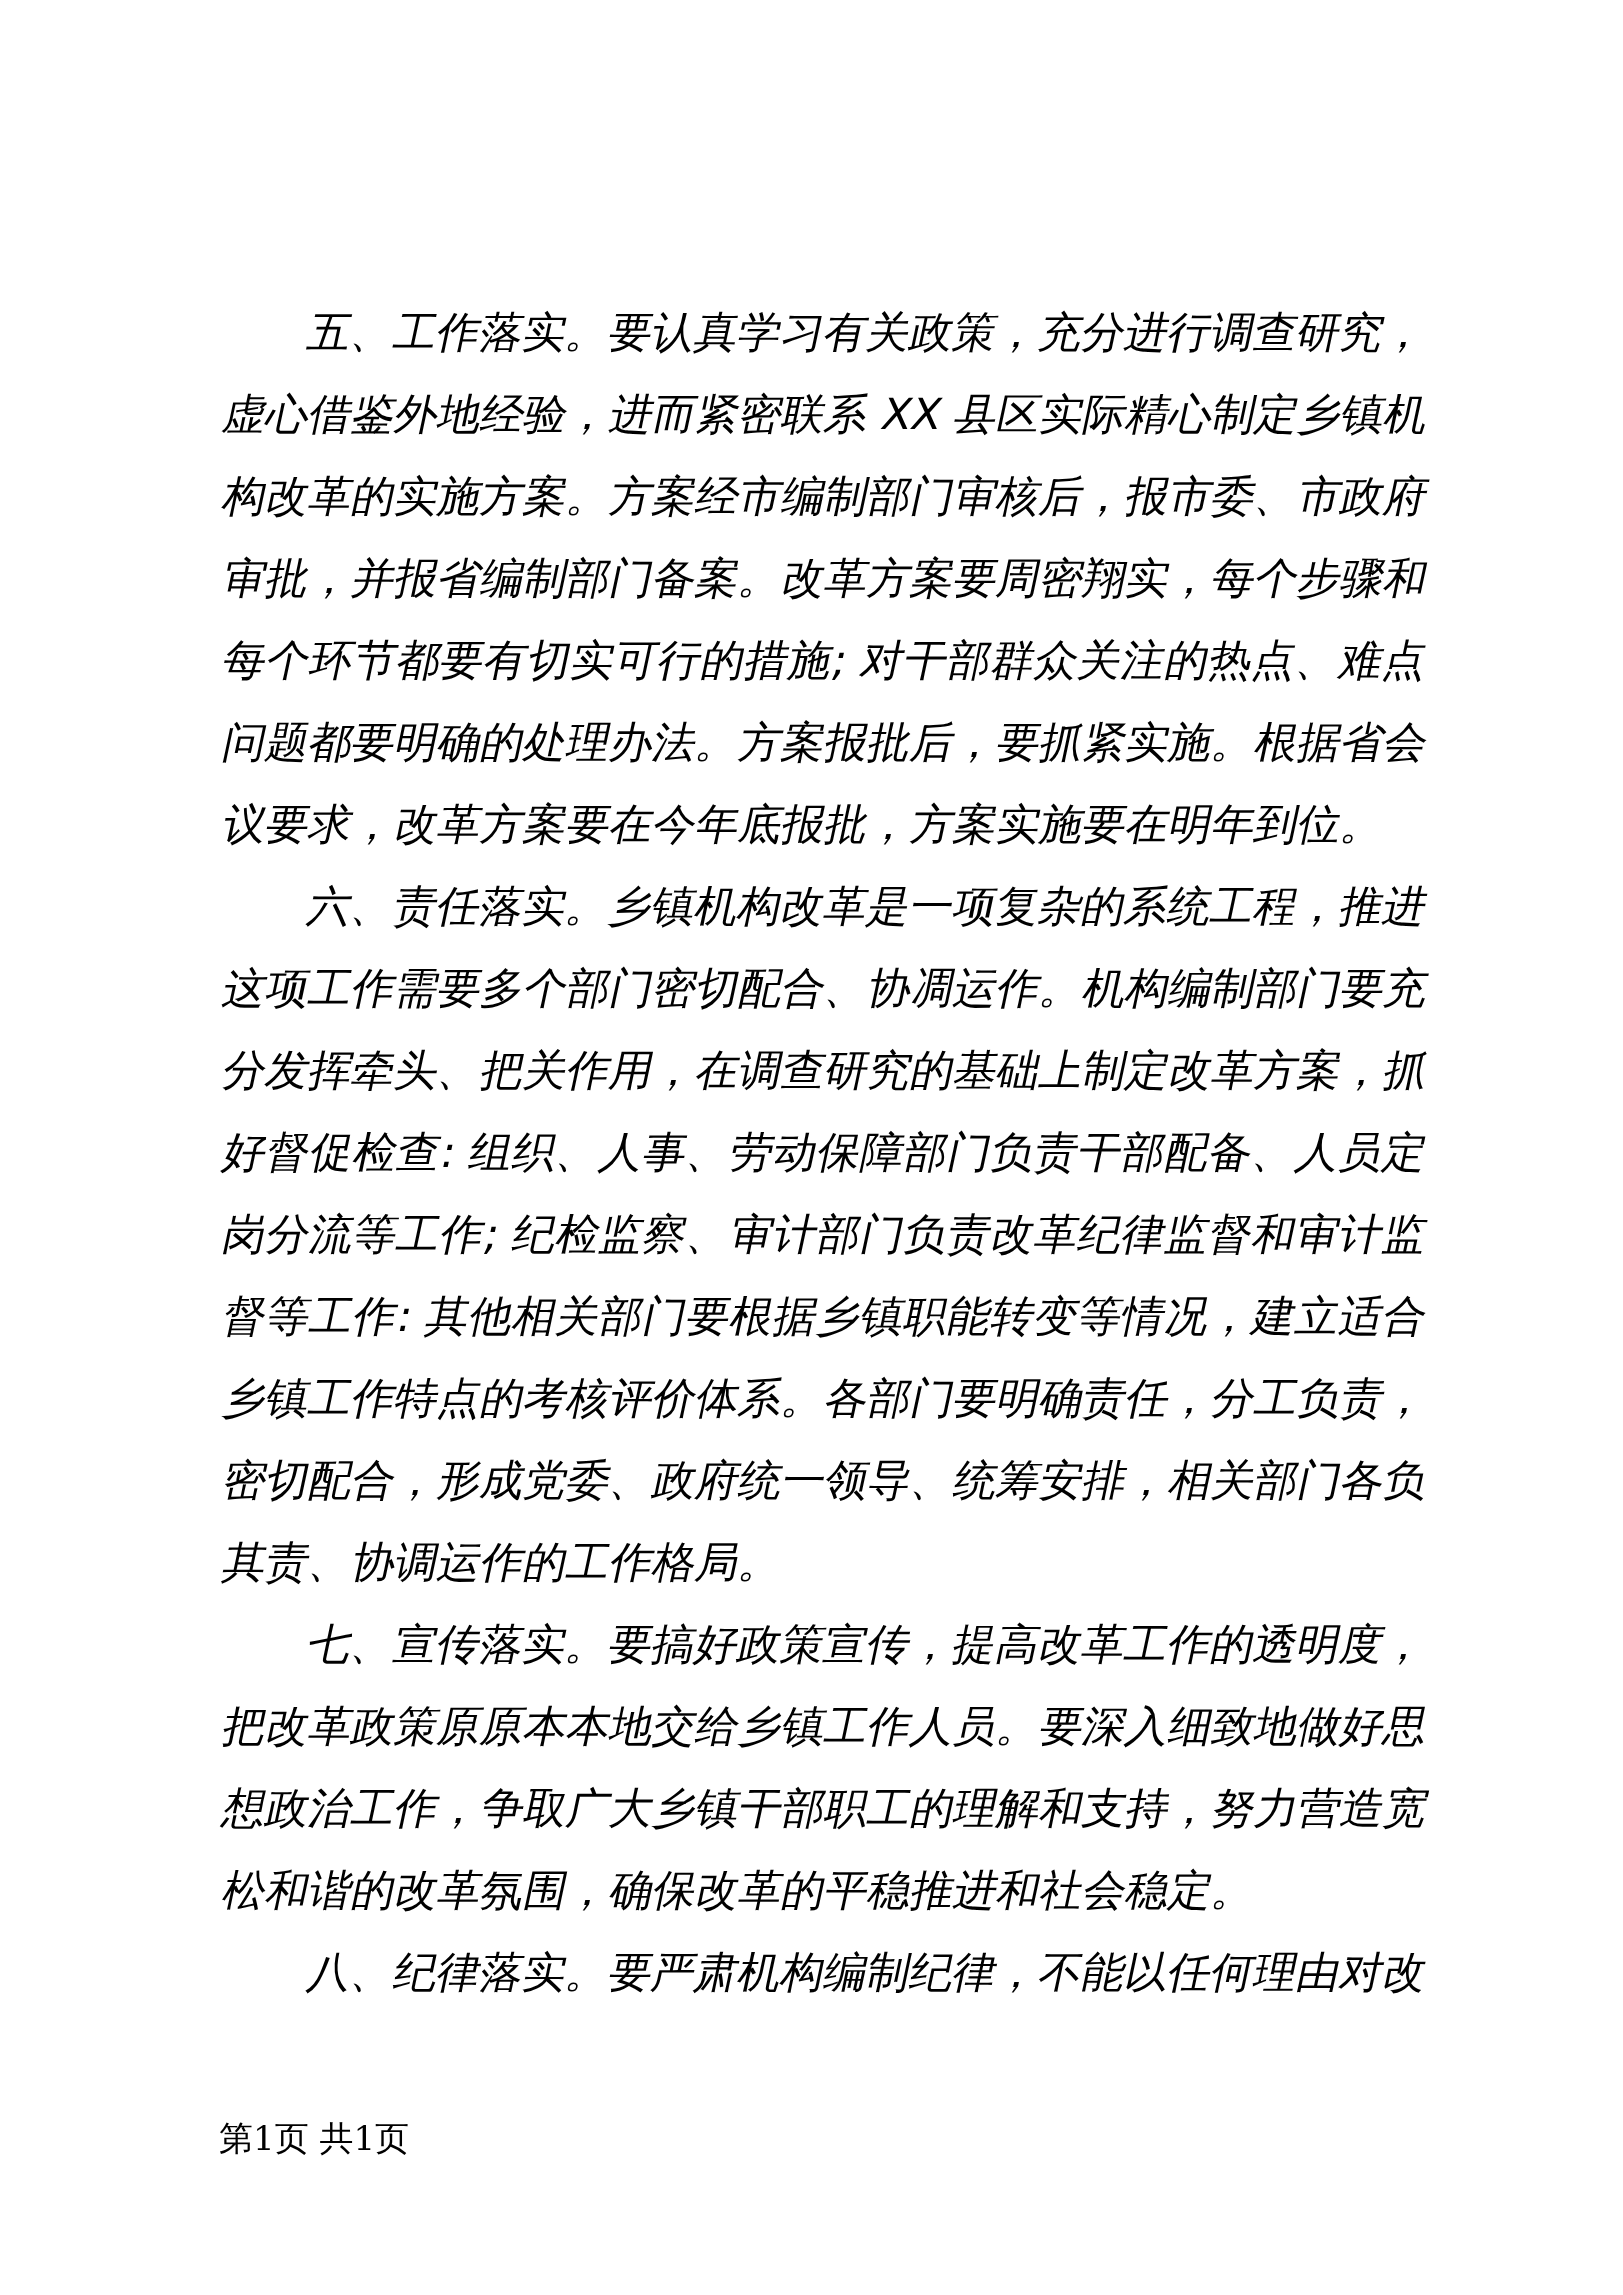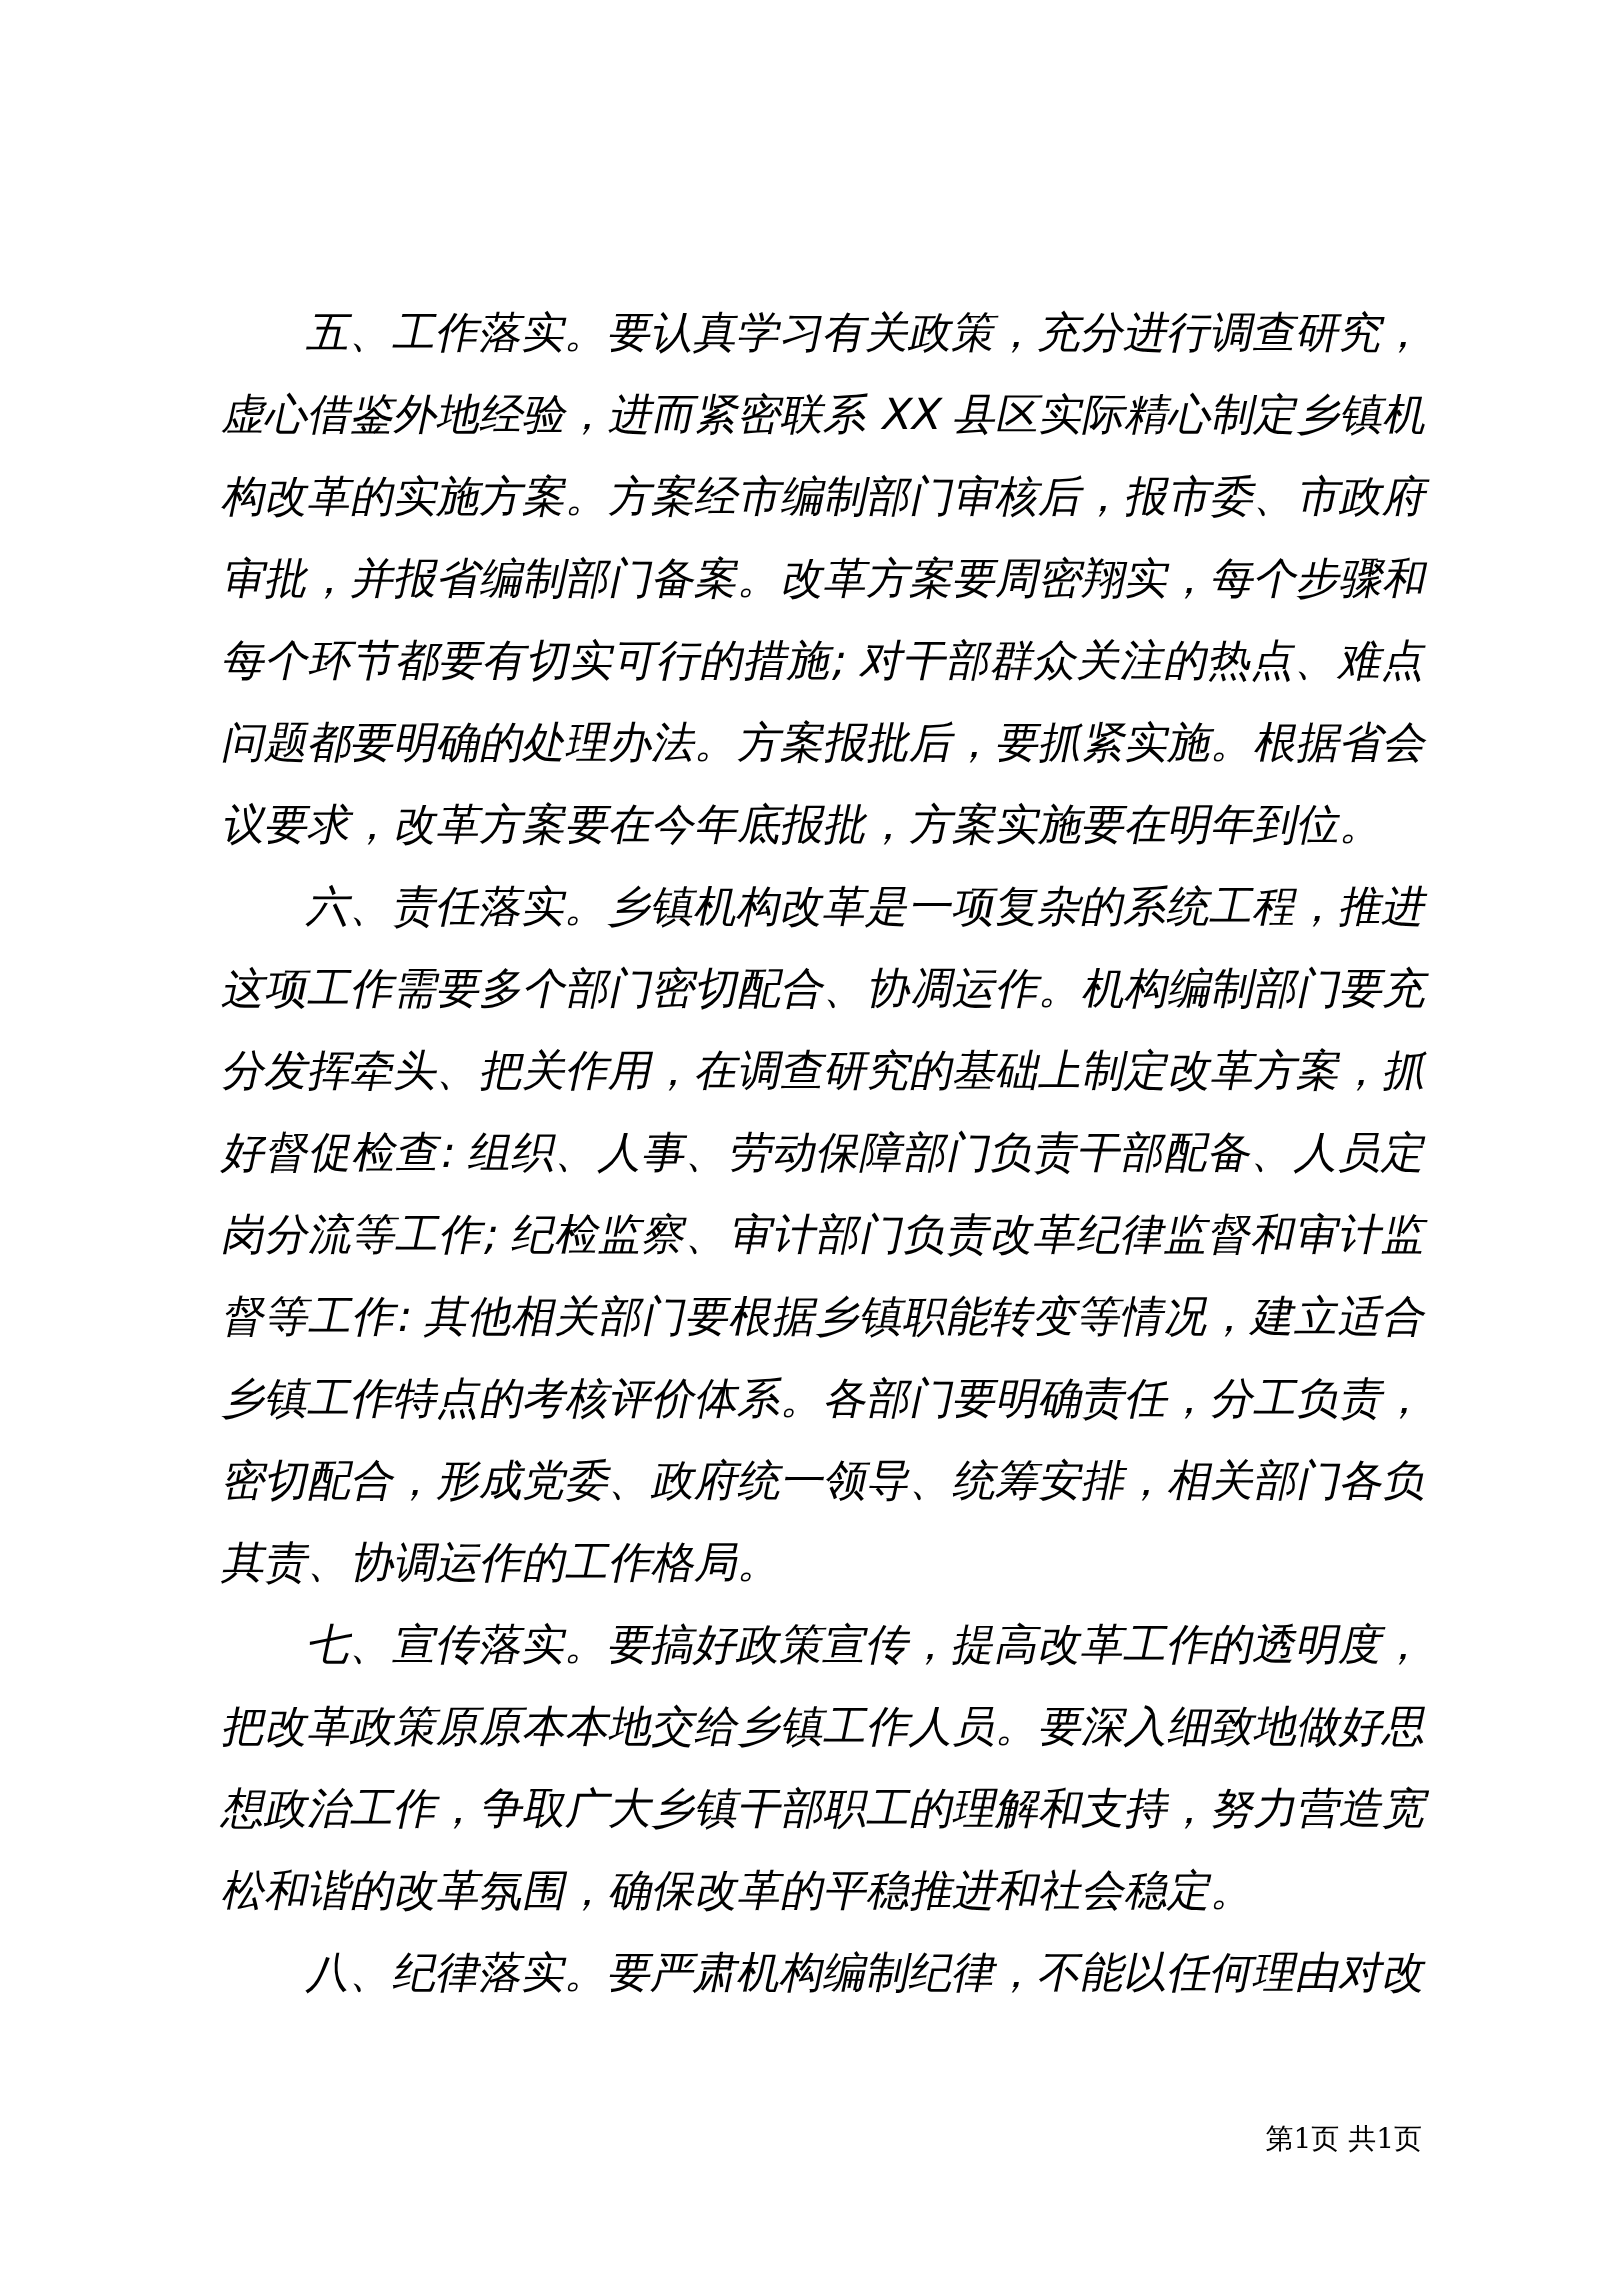--- a/index.html
+++ b/index.html
@@ -46,22 +46,22 @@
   .line.plast {
     text-align-last: left;
   }
   .footer {
     position: absolute;
     left: 219px;
     width: 1203px;
     top: 2107px;
     height: 63px;
     line-height: 63px;
-    text-align: right;
-    font-size: 28px;
+    text-align: left;
+    font-size: 34px;
     color: #000000;
     font-family: "DejaVu Serif", serif;
   }
 </style>
 </head>
 <body>
 
 <div class="page">
   <div class="textblock">
 

